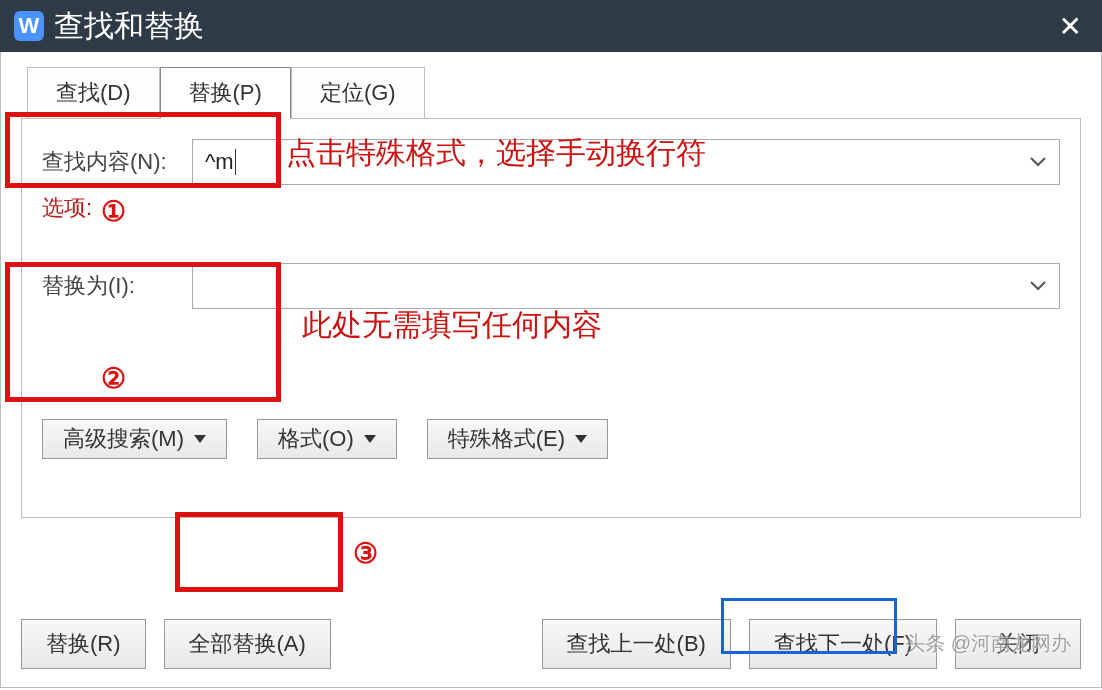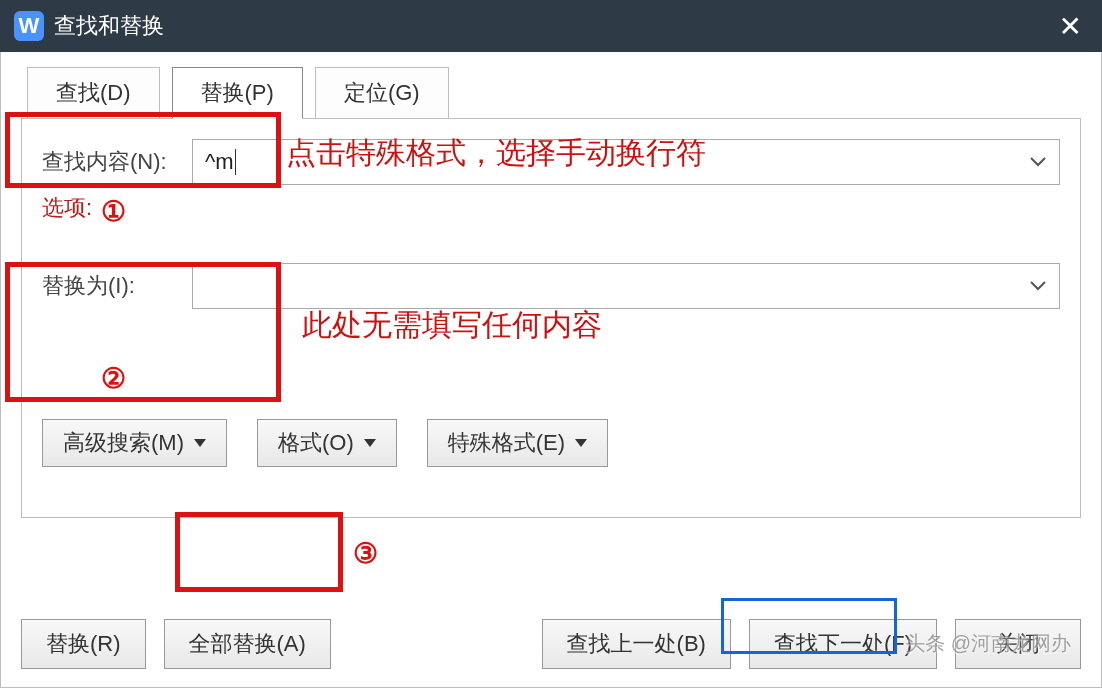--- a/index.html
+++ b/index.html
@@ -24,34 +24,34 @@
     background: #4a93ff;
     border-radius: 6px;
     display: flex;
     align-items: center;
     justify-content: center;
     font-size: 22px;
     font-weight: bold;
     color: #fff;
     margin-right: 10px;
   }
-  .title-text { font-size: 22px; }
+  .title-text { font-size: 30px; }
   .title-spacer { flex: 1; }
   .close-x { font-size: 28px; padding: 0 6px; cursor: pointer; }
   .body {
     position: relative;
     padding: 14px 20px 20px 20px;
     border: 1px solid #bdbdbd;
     border-top: none;
     margin: 0;
     height: 636px;
   }
   .tabs {
     display: flex;
-    gap: 12px;
+    gap: 0;
     margin-left: 6px;
   }
   .tab {
     padding: 10px 28px 10px 28px;
     border: 1px solid #bdbdbd;
     background: #f7f7f7;
     position: relative;
     top: 1px;
     cursor: pointer;
     font-size: 22px;
@@ -136,21 +136,21 @@
     margin: 6px 0 40px 0;
   }
   .options-row .col1 { width: 75px; font-size: 22px; color: #b91c1c; }
   .options-row .col2 { margin-left: 90px; font-size: 22px; color: #444; }
   .btn-row {
     display: flex;
     gap: 30px;
     margin-top: 60px;
   }
   .btn {
-    height: 48px;
+    height: 40px;
     border: 1px solid #999;
     background: #f2f2f2;
     display: inline-flex;
     align-items: center;
     justify-content: center;
     padding: 16px 20px;
     font-size: 22px;
     cursor: pointer;
     background: linear-gradient(#f8f8f8,#e8e8e8);
   }

